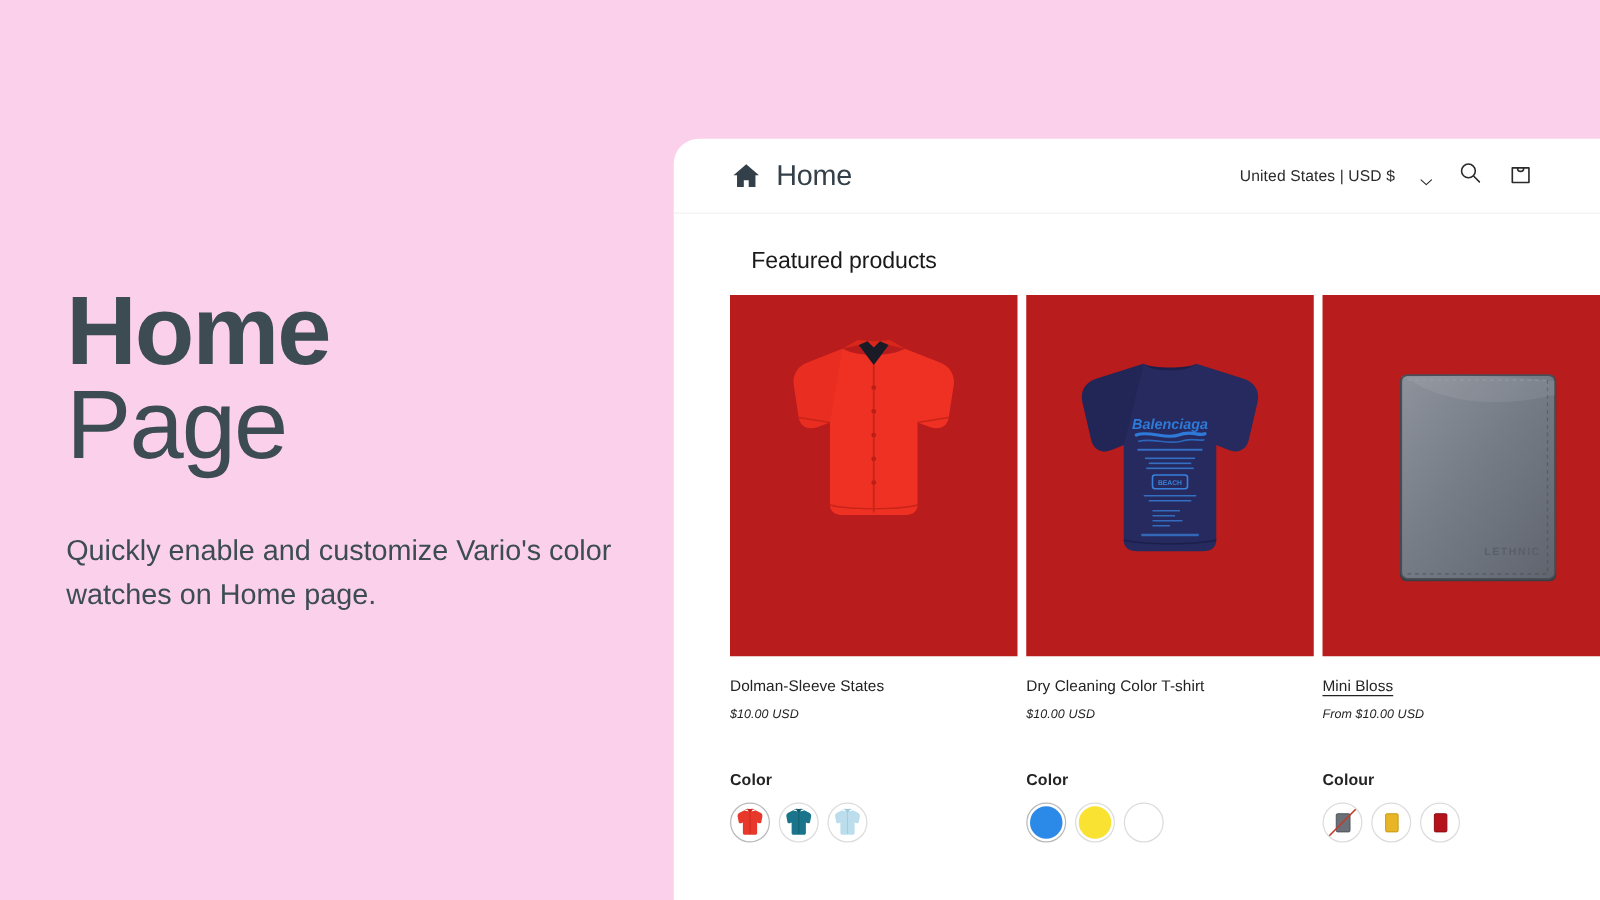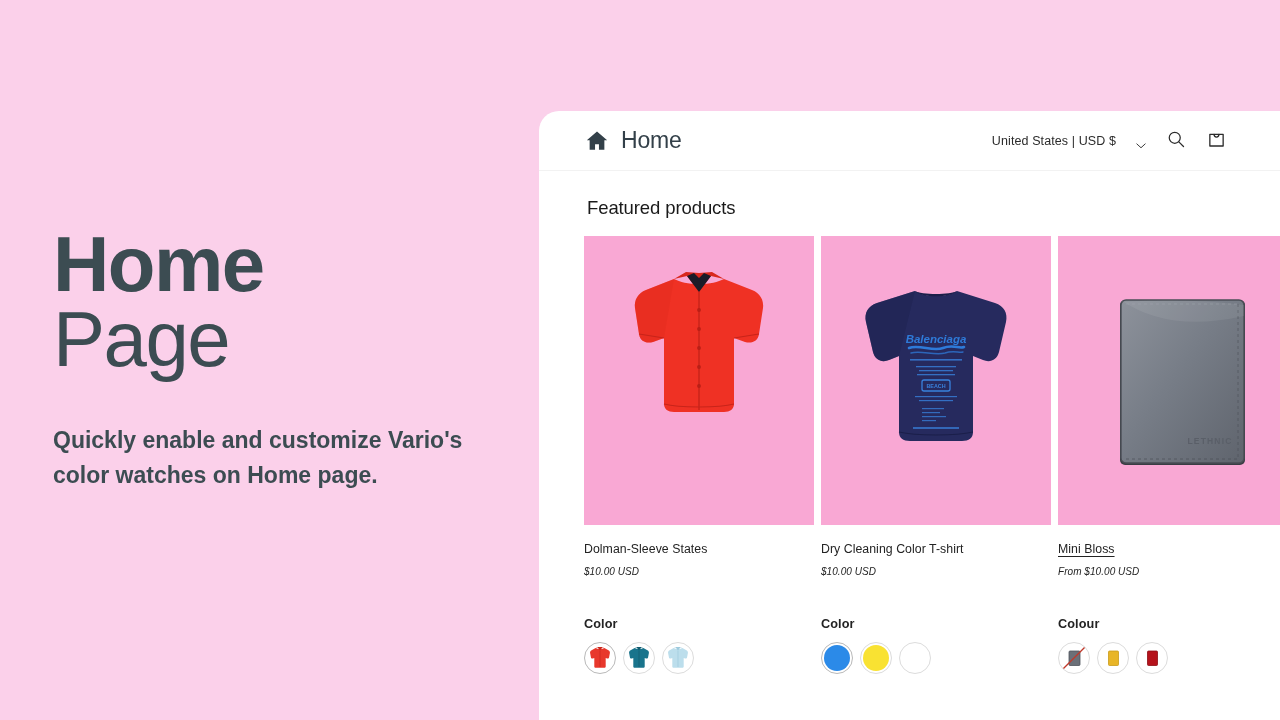--- a/index.html
+++ b/index.html
@@ -24,21 +24,21 @@
     color: #3c4c52;
     letter-spacing: -1.5px;
     margin-bottom: 46px;
   }
   .hero-title .l1 { display: block; font-weight: 700; }
   .hero-title .l2 { display: block; font-weight: 500; }
   .hero-sub {
     font-size: 23px;
     line-height: 1.52;
     color: #3c4c52;
-    font-weight: 700;
+    font-weight: 400;
     max-width: 470px;
   }
 
   
   .panel {
     position: absolute; left: 539px; top: 111px;
     width: 741px; height: 609px;
     background: #ffffff;
     border-top-left-radius: 20px;
     overflow: hidden;
@@ -71,34 +71,34 @@
     width: 40px; height: 40px;
     display: flex; align-items: center; justify-content: center;
     cursor: pointer;
   }
   .search-icon, .cart-icon { display:block; }
 
   
   .shop-body { padding: 26px 0 0 0; }
   .section-title {
     font-size: 18.5px; font-weight: 400; color: #1a1a1a;
-    padding-left: 48px; letter-spacing: -.1px;
+    padding-left: 62px; letter-spacing: -.1px;
   }
 
   .grid {
     display: flex;
     gap: 7px;
     padding-left: 45px;
     margin-top: 17px;
   }
   .card { width: 230px; flex: none; }
   .card.third { width: 250px; }
   .thumb {
     height: 289px;
-    background: #f9a8d4;
+    background: #b91c1c;
     display: flex; align-items: center; justify-content: flex-start;
     position: relative;
     overflow: hidden;
   }
   .thumb svg { display: block; }
   .p-title {
     margin-top: 17px;
     font-size: 12.3px; color: #232323; letter-spacing: .05px;
   }
   .p-title.link { text-decoration: underline; text-underline-offset: 2.5px; cursor: pointer; }

